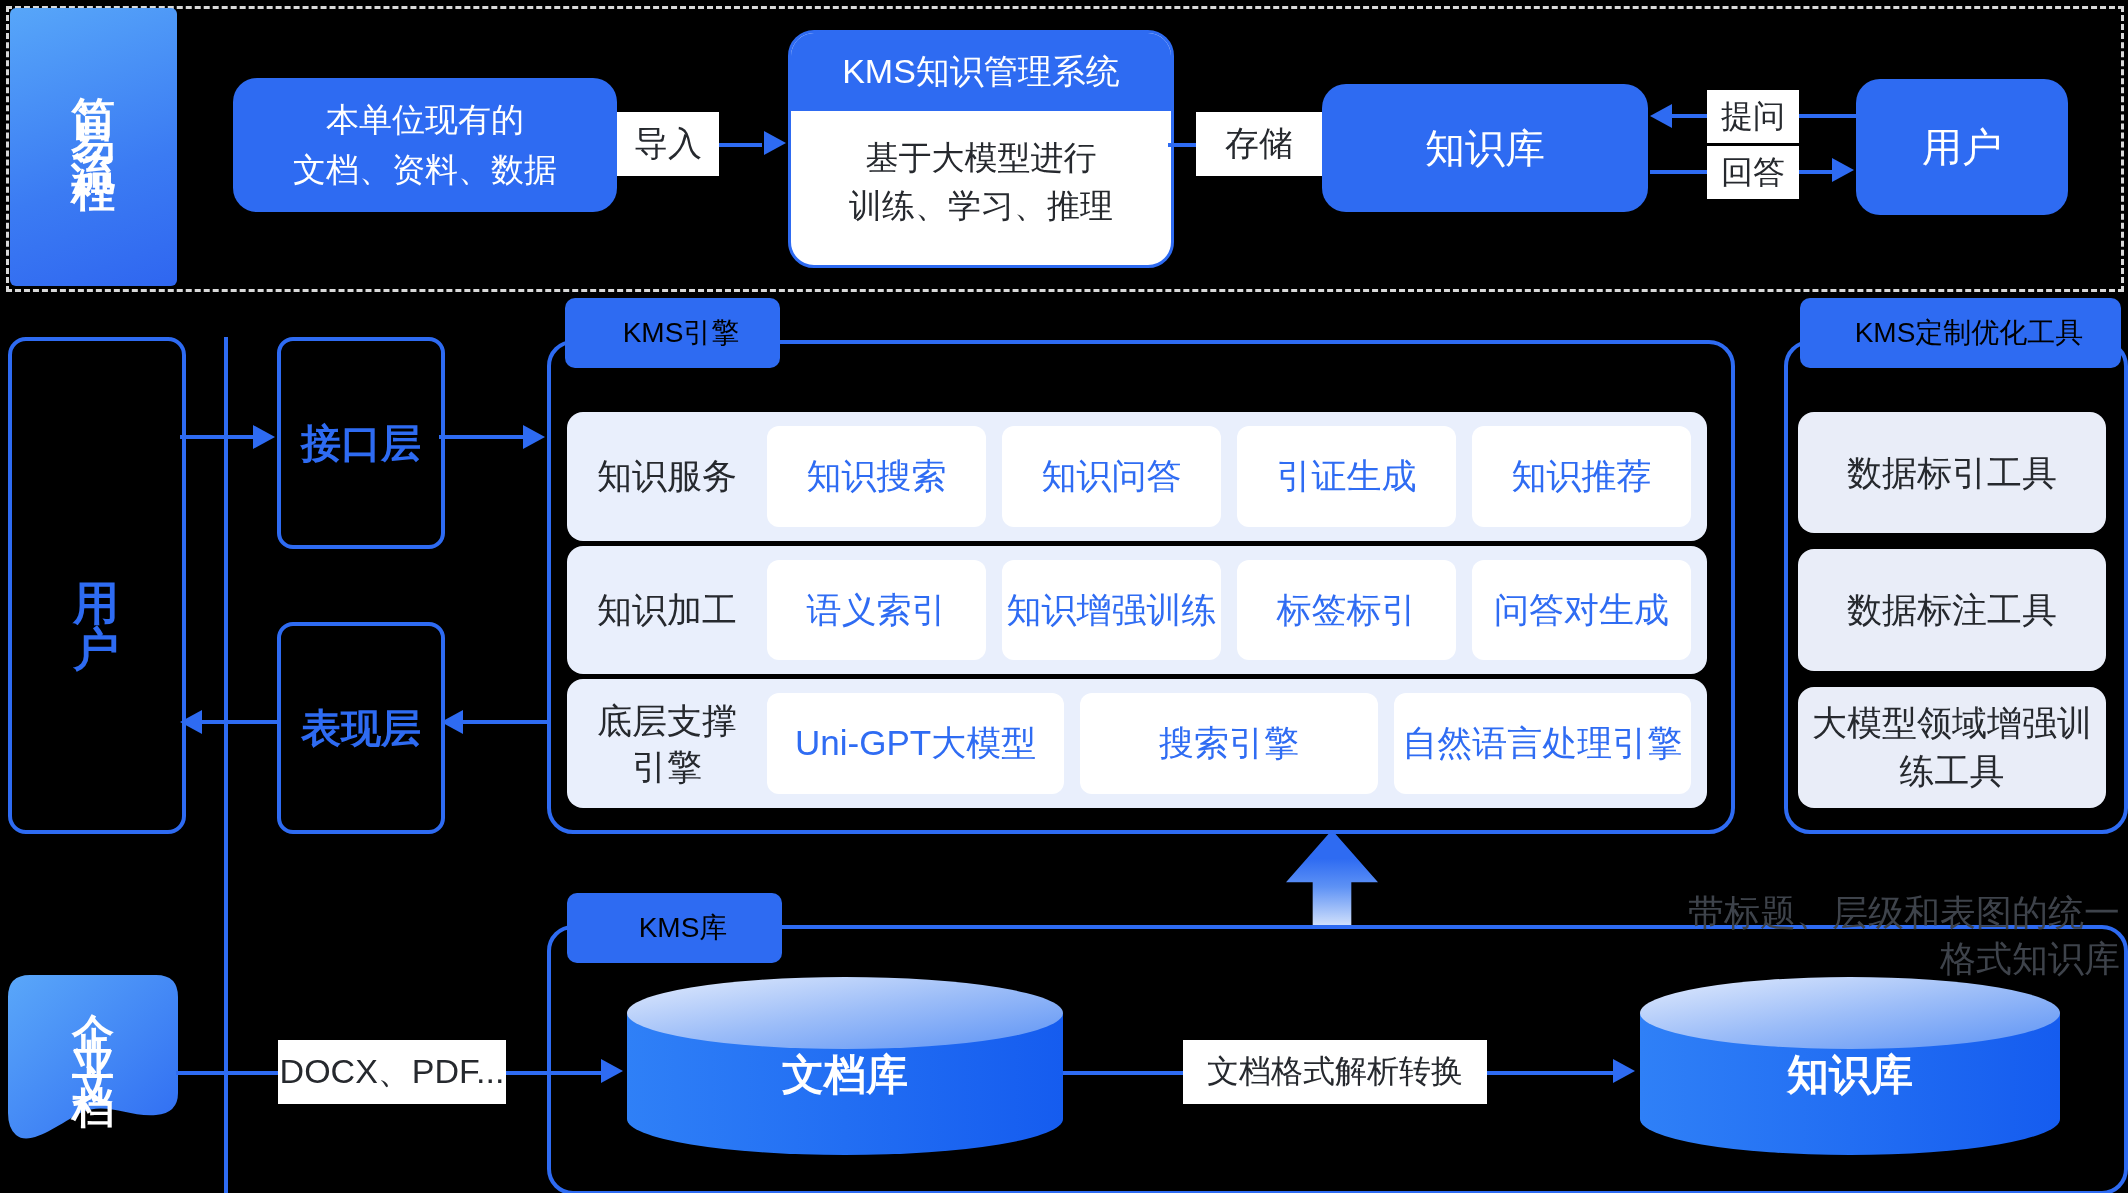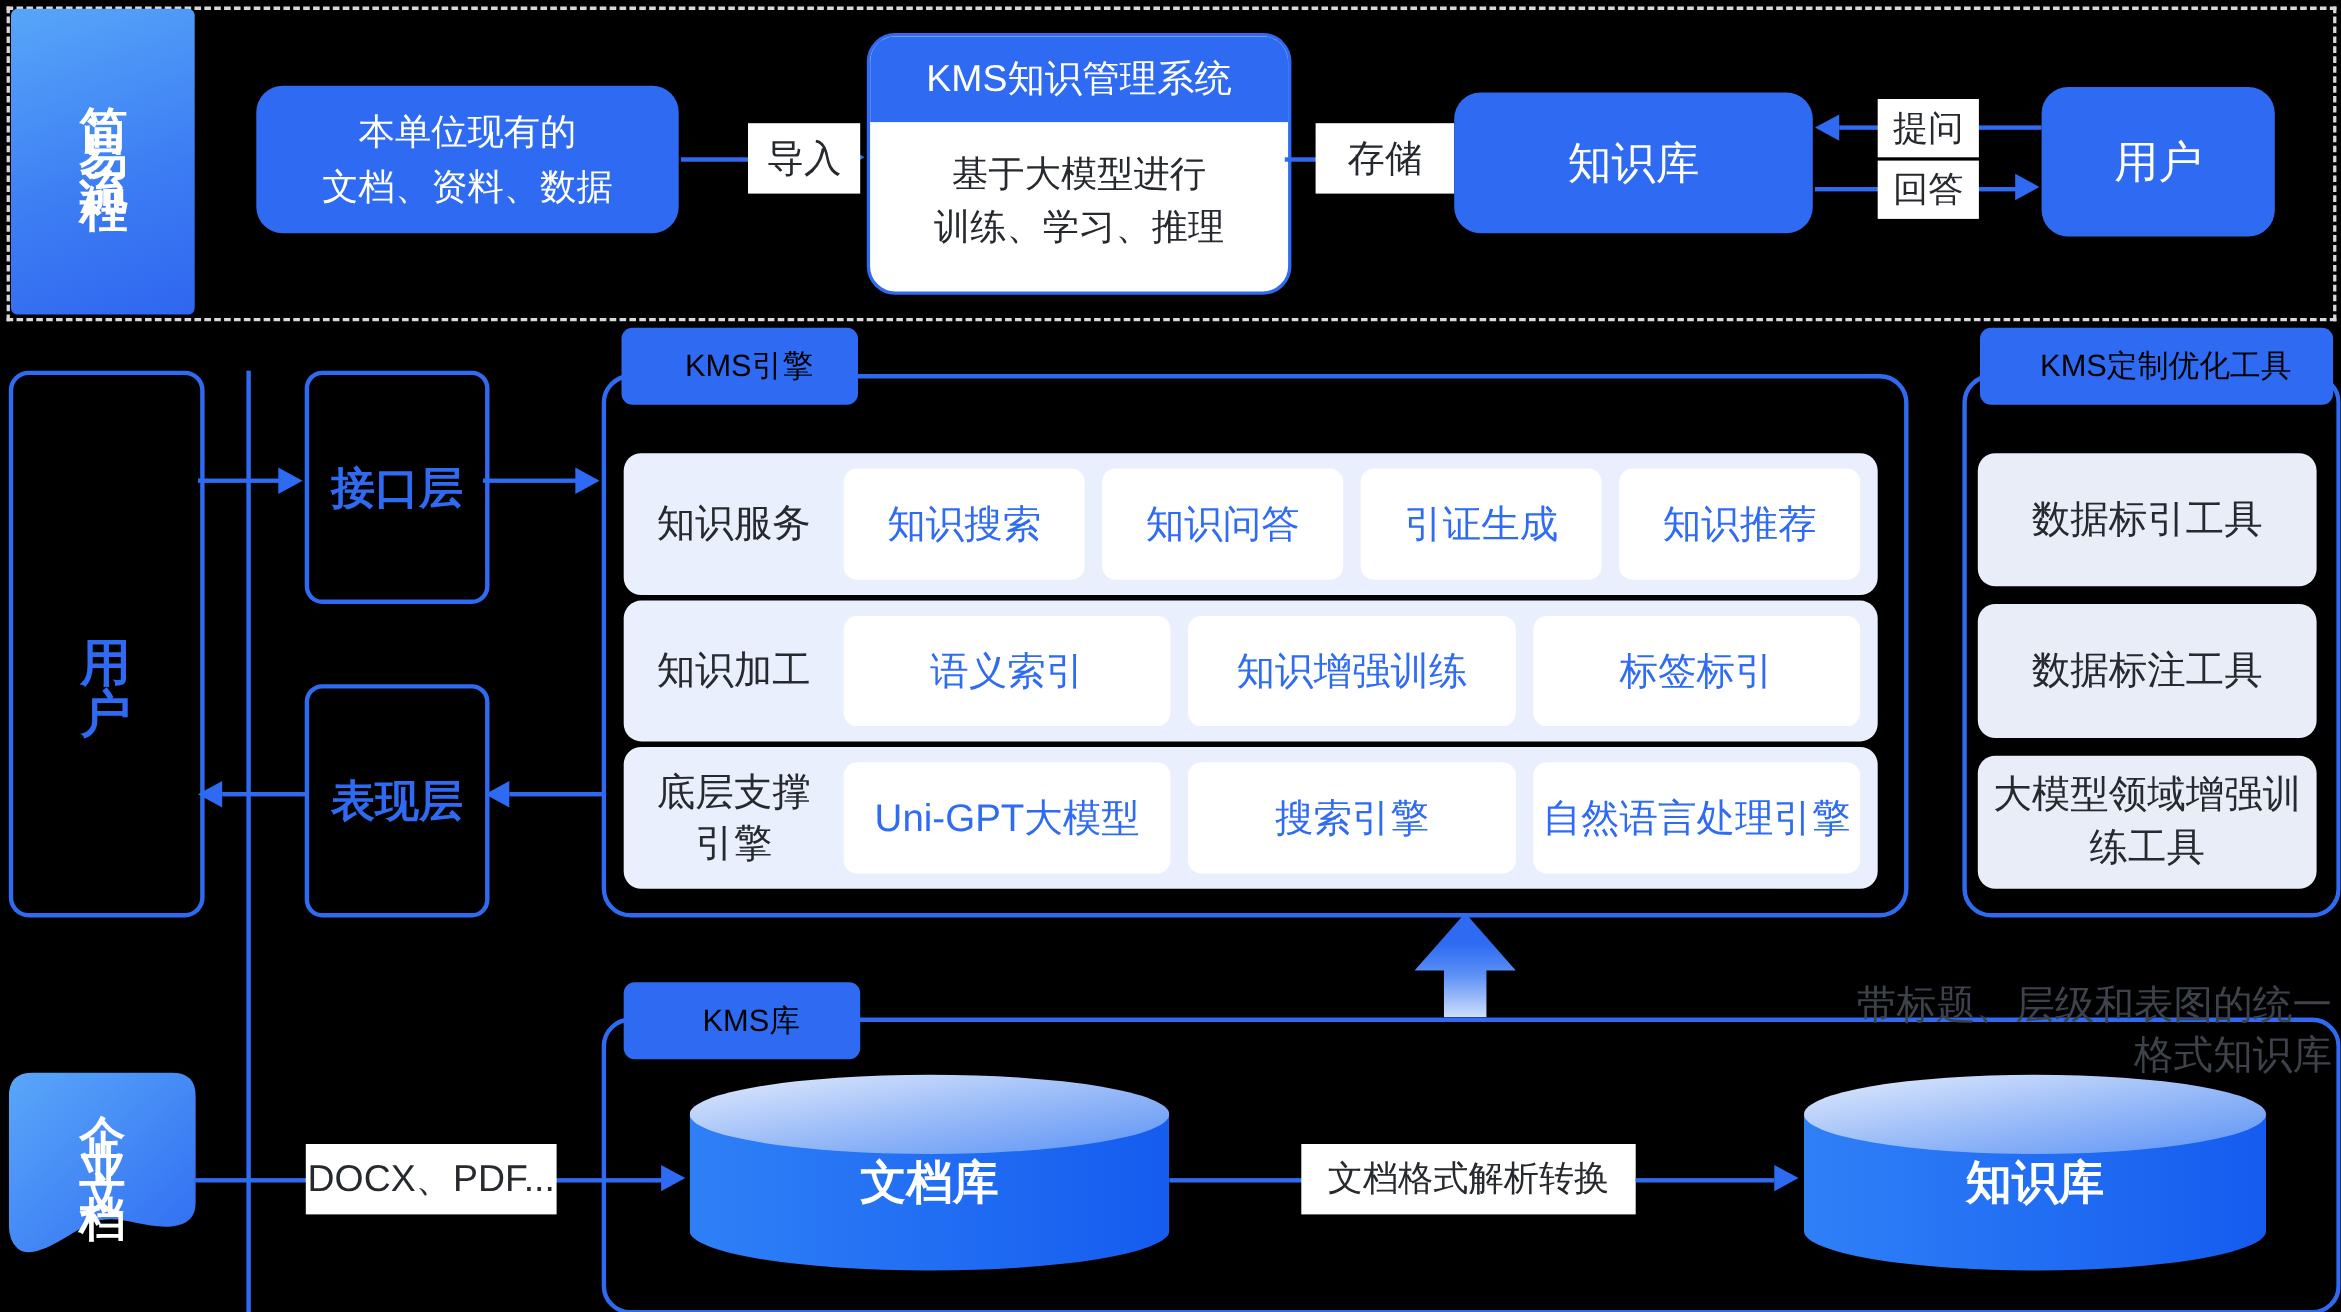--- a/index.html
+++ b/index.html
@@ -92,21 +92,21 @@
 
   <div class="abs blue-node src-box flexc">
     <div>
       <div>本单位现有的</div>
       <div>文档、资料、数据</div>
     </div>
   </div>
 
   <div class="line" style="left:619px;top:143px;width:143px;height:4px;"></div>
   <div class="tri tri-r" style="left:764px;top:131px;"></div>
-  <div class="abs white-label flexc" style="left:680px;top:112px;width:102px;height:64px;">导入</div>
+  <div class="abs white-label flexc" style="left:617px;top:112px;width:102px;height:64px;">导入</div>
 
   <div class="abs kms-box">
     <div class="kms-head flexc">KMS知识管理系统</div>
     <div class="kms-body flexc">
       <div>
         <div>基于大模型进行</div>
         <div>训练、学习、推理</div>
       </div>
     </div>
   </div>
@@ -157,20 +157,21 @@
         <div class="chip">引证生成</div>
         <div class="chip">知识推荐</div>
       </div>
     </div>
     <div class="erow">
       <div class="erow-label">知识加工</div>
       <div class="chips">
         <div class="chip">语义索引</div>
         <div class="chip">知识增强训练</div>
         <div class="chip">标签标引</div>
+        <div class="chip">问答对生成</div>
       </div>
     </div>
     <div class="erow">
       <div class="erow-label" style="padding:0 20px;width:160px;">底层支撑引擎</div>
       <div class="chips">
         <div class="chip">Uni-GPT大模型</div>
         <div class="chip">搜索引擎</div>
         <div class="chip">自然语言处理引擎</div>
       </div>
     </div>

